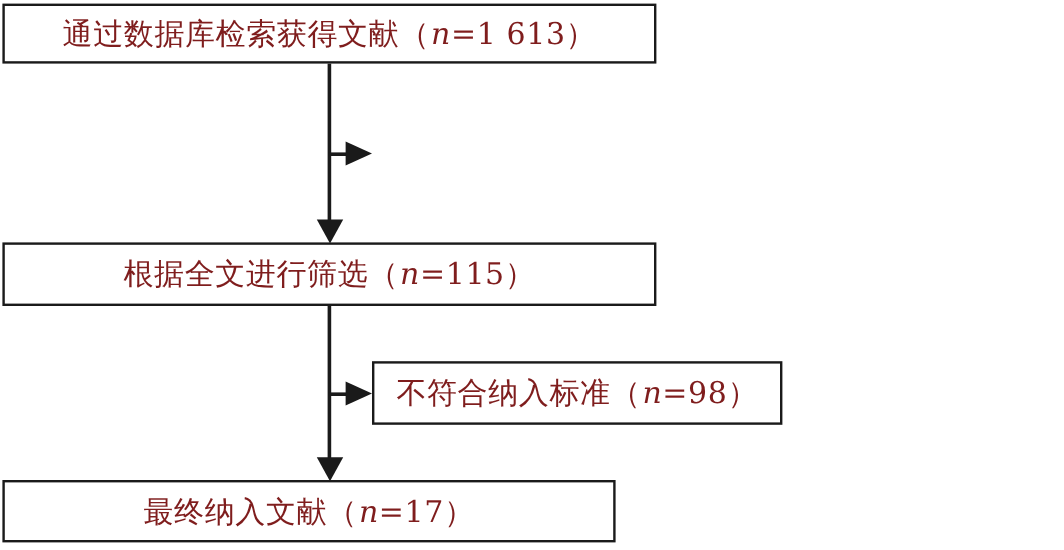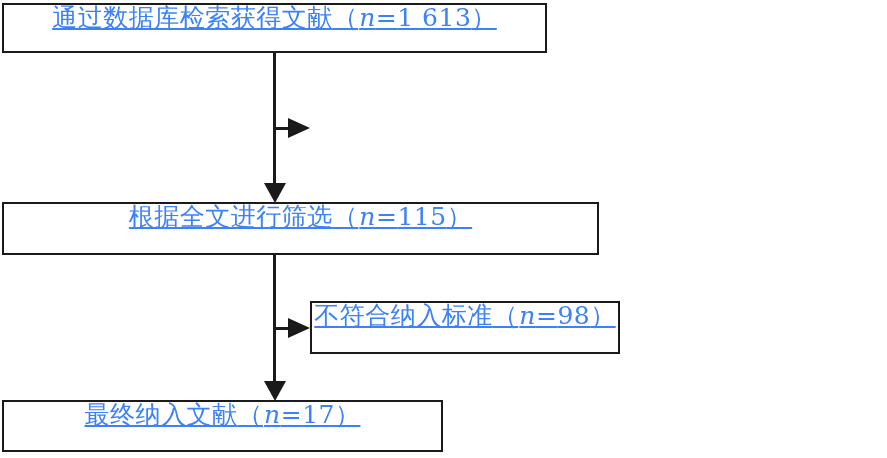--- a/index.html
+++ b/index.html
@@ -15,46 +15,45 @@
     background: #ffffff;
     font-family: "DejaVu Serif", "Liberation Serif", serif;
     overflow: hidden;
   }
   .box {
     position: absolute;
     box-sizing: border-box;
     background: #ffffff;
     border: 2.5px solid #1a1a1a;
     display: flex;
-    align-items: flex-start;
+    align-items: center;
     justify-content: center;
-    color: #3b82f6;
+    color: #7f1d1d;
     line-height: 1;
     white-space: nowrap;
-    text-decoration: underline;
   }
   .box-label {
     display: inline-block;
     letter-spacing: 0.5px;
   }
   .box-label .nvar {
     font-style: italic;
     font-family: "DejaVu Serif", "Liberation Serif", serif;
     padding-left: 1px;
   }
   .box-label .paren {
     font-family: "DejaVu Serif", "Liberation Serif", serif;
   }
   
   #box-identification { left: 2px;  top: 3px;   width: 545px; height: 50px;  font-size: 25px; }
-  #box-fulltext       { left: 2px;  top: 202px; width: 597px; height: 53px;  font-size: 25px; }
-  #box-included       { left: 2px;  top: 400px; width: 441px; height: 52px;  font-size: 25px; }
+  #box-fulltext       { left: 2px;  top: 202px; width: 545px; height: 53px;  font-size: 25px; }
+  #box-included       { left: 2px;  top: 400px; width: 511px; height: 52px;  font-size: 25px; }
   
   #box-excluded-title { left: 309px; top: 101px; width: 571px; height: 53px; font-size: 25px; }
-  #box-excluded-crit  { left: 310px; top: 301px; width: 310px; height: 53px; font-size: 25px; }
+  #box-excluded-crit  { left: 310px; top: 301px; width: 342px; height: 53px; font-size: 25px; }
 
   
   .vline {
     position: absolute;
     width: 3px;
     background: #1a1a1a;
   }
   .hline {
     position: absolute;
     height: 3px;

